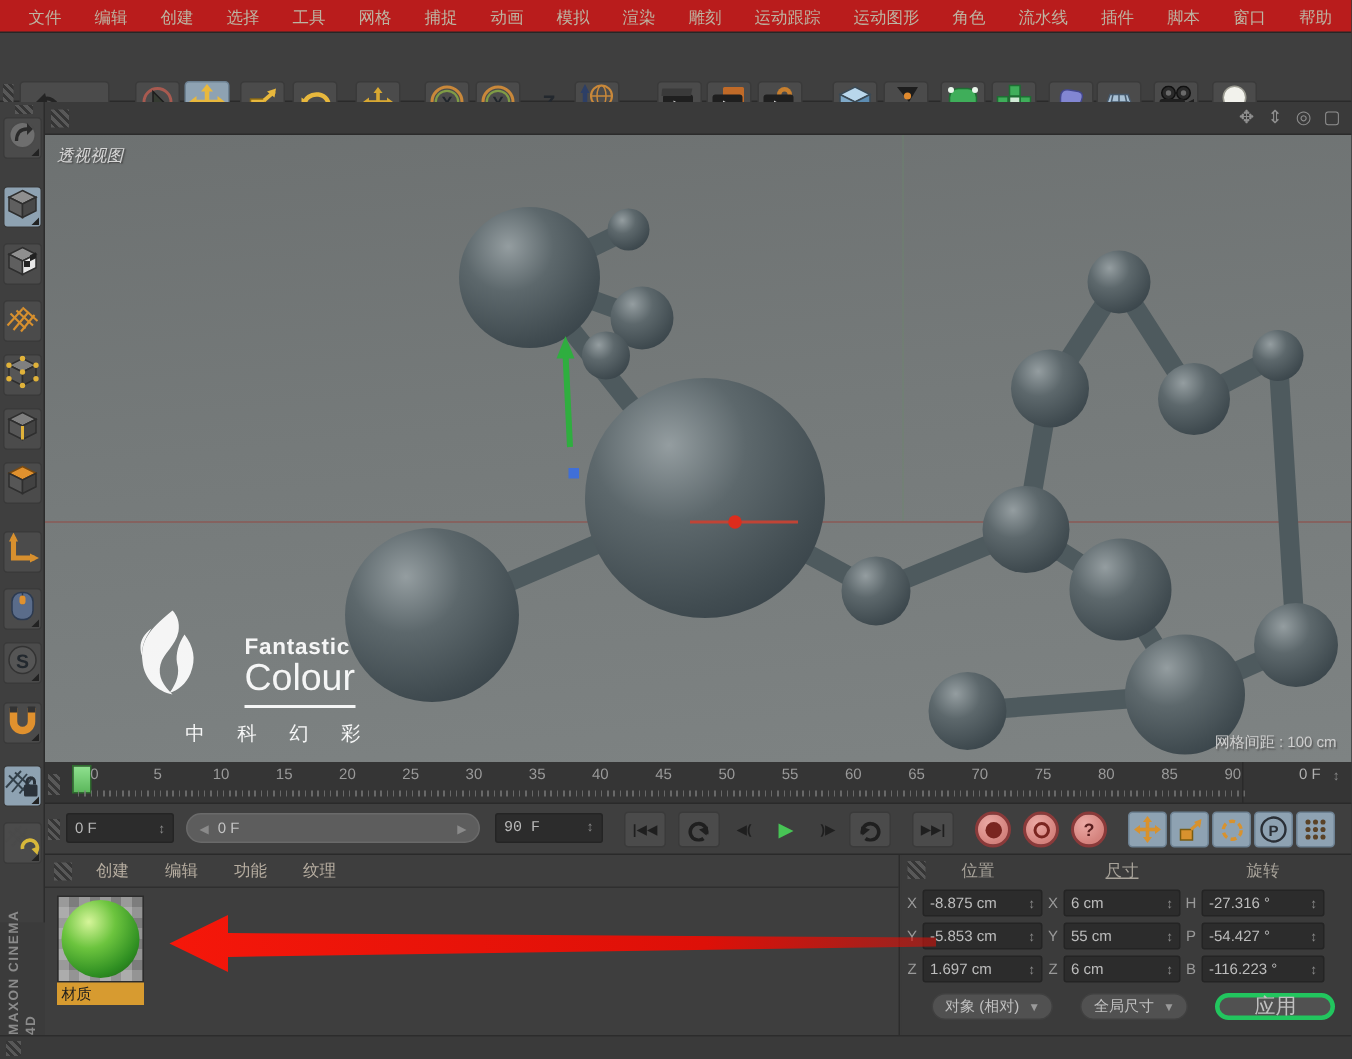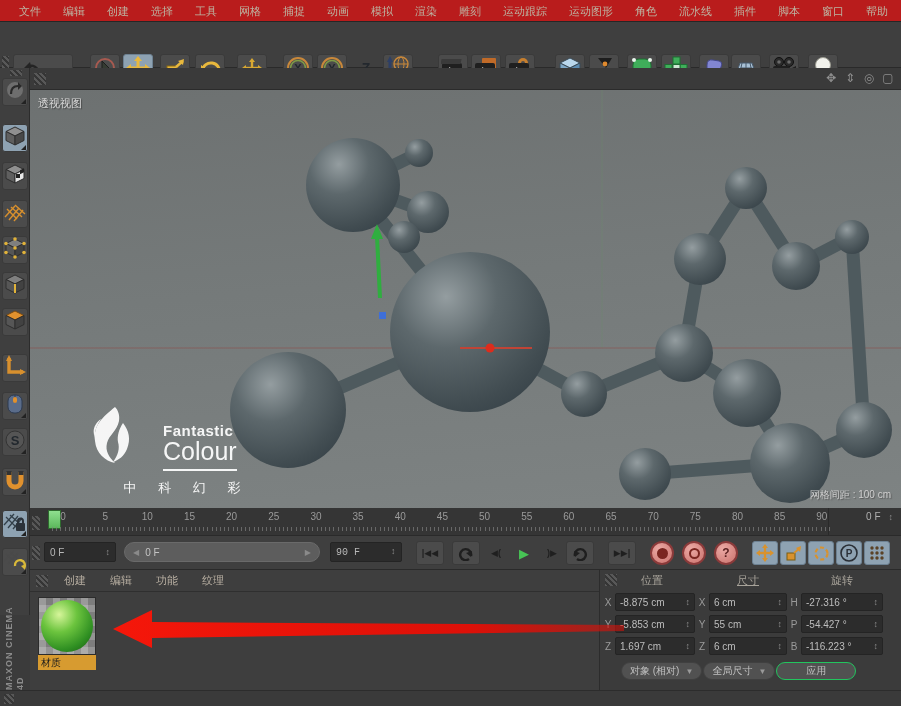--- a/index.html
+++ b/index.html
@@ -32,21 +32,21 @@
   .lbtn.sel { background:#8ea2b2; }
 
   
   #vpmenu { left:30px; top:68px; width:871px; height:22px; background:#3a3a3a;
     border-bottom:1px solid #2b2b2b; display:flex; align-items:center; gap:2px; padding-left:24px; }
   #vpmenu .mi { color:#b6ada0; font-size:11px; padding:2px 8px; }
   #vpnav { position:absolute; right:6px; top:3px; display:flex; gap:5px; }
   #vpnav span { color:#8f8f8f; font-size:12px; width:14px; text-align:center; }
   #viewport { left:30px; top:90px; width:871px; height:418px;
     background:linear-gradient(175deg,#6d7171 0%,#757a7a 45%,#7e8383 100%); overflow:hidden; }
-  #vplabel { left:8px; top:6px; color:#d6d6d6; font-size:11px; text-shadow:1px 1px 1px #444; }
+  #vplabel { left:8px; top:6px; color:#d6d6d6; font-size:11px; text-shadow:1px 1px 1px #444;font-style:italic; }
   #gridinfo { right:10px; bottom:6px; color:#cfcfcf; font-size:10px; text-shadow:1px 1px 1px #555;margin-left:12px; }
 
   
   #wm { left:55px; top:315px; width:185px; color:#fff; opacity:.93; }
   #wm .row { display:flex; align-items:flex-end; gap:26px; }
   #wm .l1 { font-weight:bold; font-size:15px; letter-spacing:.5px; }
   #wm .l2 { font-size:25px; font-weight:300; line-height:1; }
   #wm .txt { border-bottom:2px solid #fff; padding-bottom:5px; }
   #wm .l3 { margin-top:8px; text-align:center; font-size:13px; letter-spacing:9px; padding-left:18px; }
 
@@ -93,26 +93,26 @@
     color:#1d1d1d; font-size:10px; display:flex; align-items:center; padding-left:3px; }
 
   #coordmgr { left:601px; top:570px; width:300px; height:120px; background:#3b3b3b; }
   #coordhdr { display:flex; height:20px; align-items:center; color:#a8a39a; font-size:11px; }
   #coordhdr .h1 { margin-left:24px; } #coordhdr .h2 { margin-left:74px;text-decoration:underline; } #coordhdr .h3 { margin-left:72px; }
   .crow { display:flex; align-items:center; height:20px; margin:2px 0 0 2px; gap:2px; }
   .crow .lab { width:10px; color:#9a9a9a; font-size:10px; text-align:center; }
   .crow .cfld { height:18px; background:#2c2c2c; border:1px solid #242424; border-radius:2px;
     color:#bdbdbd; font-size:10px; display:flex; align-items:center; padding:0 4px; }
   .crow .w1 { width:80px; } .crow .w2 { width:78px; } .crow .w3 { width:82px; }
-  #coordbtm { position:absolute; left:0; top:92px; width:300px; display:flex; gap:1px; padding-left:20px; }
+  #coordbtm { position:absolute; left:0; top:92px; width:300px; display:flex; gap:18px; padding-left:20px; }
   .dd { height:18px; background:#515151; border:1px solid #404040; border-radius:9px; color:#c0c0c0;
     font-size:10px; display:flex; align-items:center; gap:6px; padding:0 8px; }
   .dd .car { font-size:8px; color:#9a9a9a; }
-  #applybtn { height:18px; width:80px; background:#515151; border:1px solid #22c55e; border-radius:9px;
-    color:#c0c0c0; font-size:10px; display:flex; align-items:center; justify-content:center; }
+  #applybtn { height:18px; width:80px; background:#515151; border:3px solid #22c55e; border-radius:9px;
+    color:#c0c0c0; font-size:14px; display:flex; align-items:center; justify-content:center; }
 
   
   #statusbar { left:0; top:690px; width:901px; height:16px; background:#3a3a3a; border-top:1px solid #2c2c2c;
     display:flex; align-items:center; gap:8px; padding-left:4px; }
   #statusbar .txt { color:#a8a8a8; font-size:10px; white-space:nowrap; }
 
   
   #brand { left:0; top:606px; width:30px; height:84px; display:flex; justify-content:center; }
   #brand .v { writing-mode:vertical-rl; transform:rotate(180deg); color:#8b8b8b; font-size:9px;
     letter-spacing:1px; line-height:11px; font-weight:bold; }

